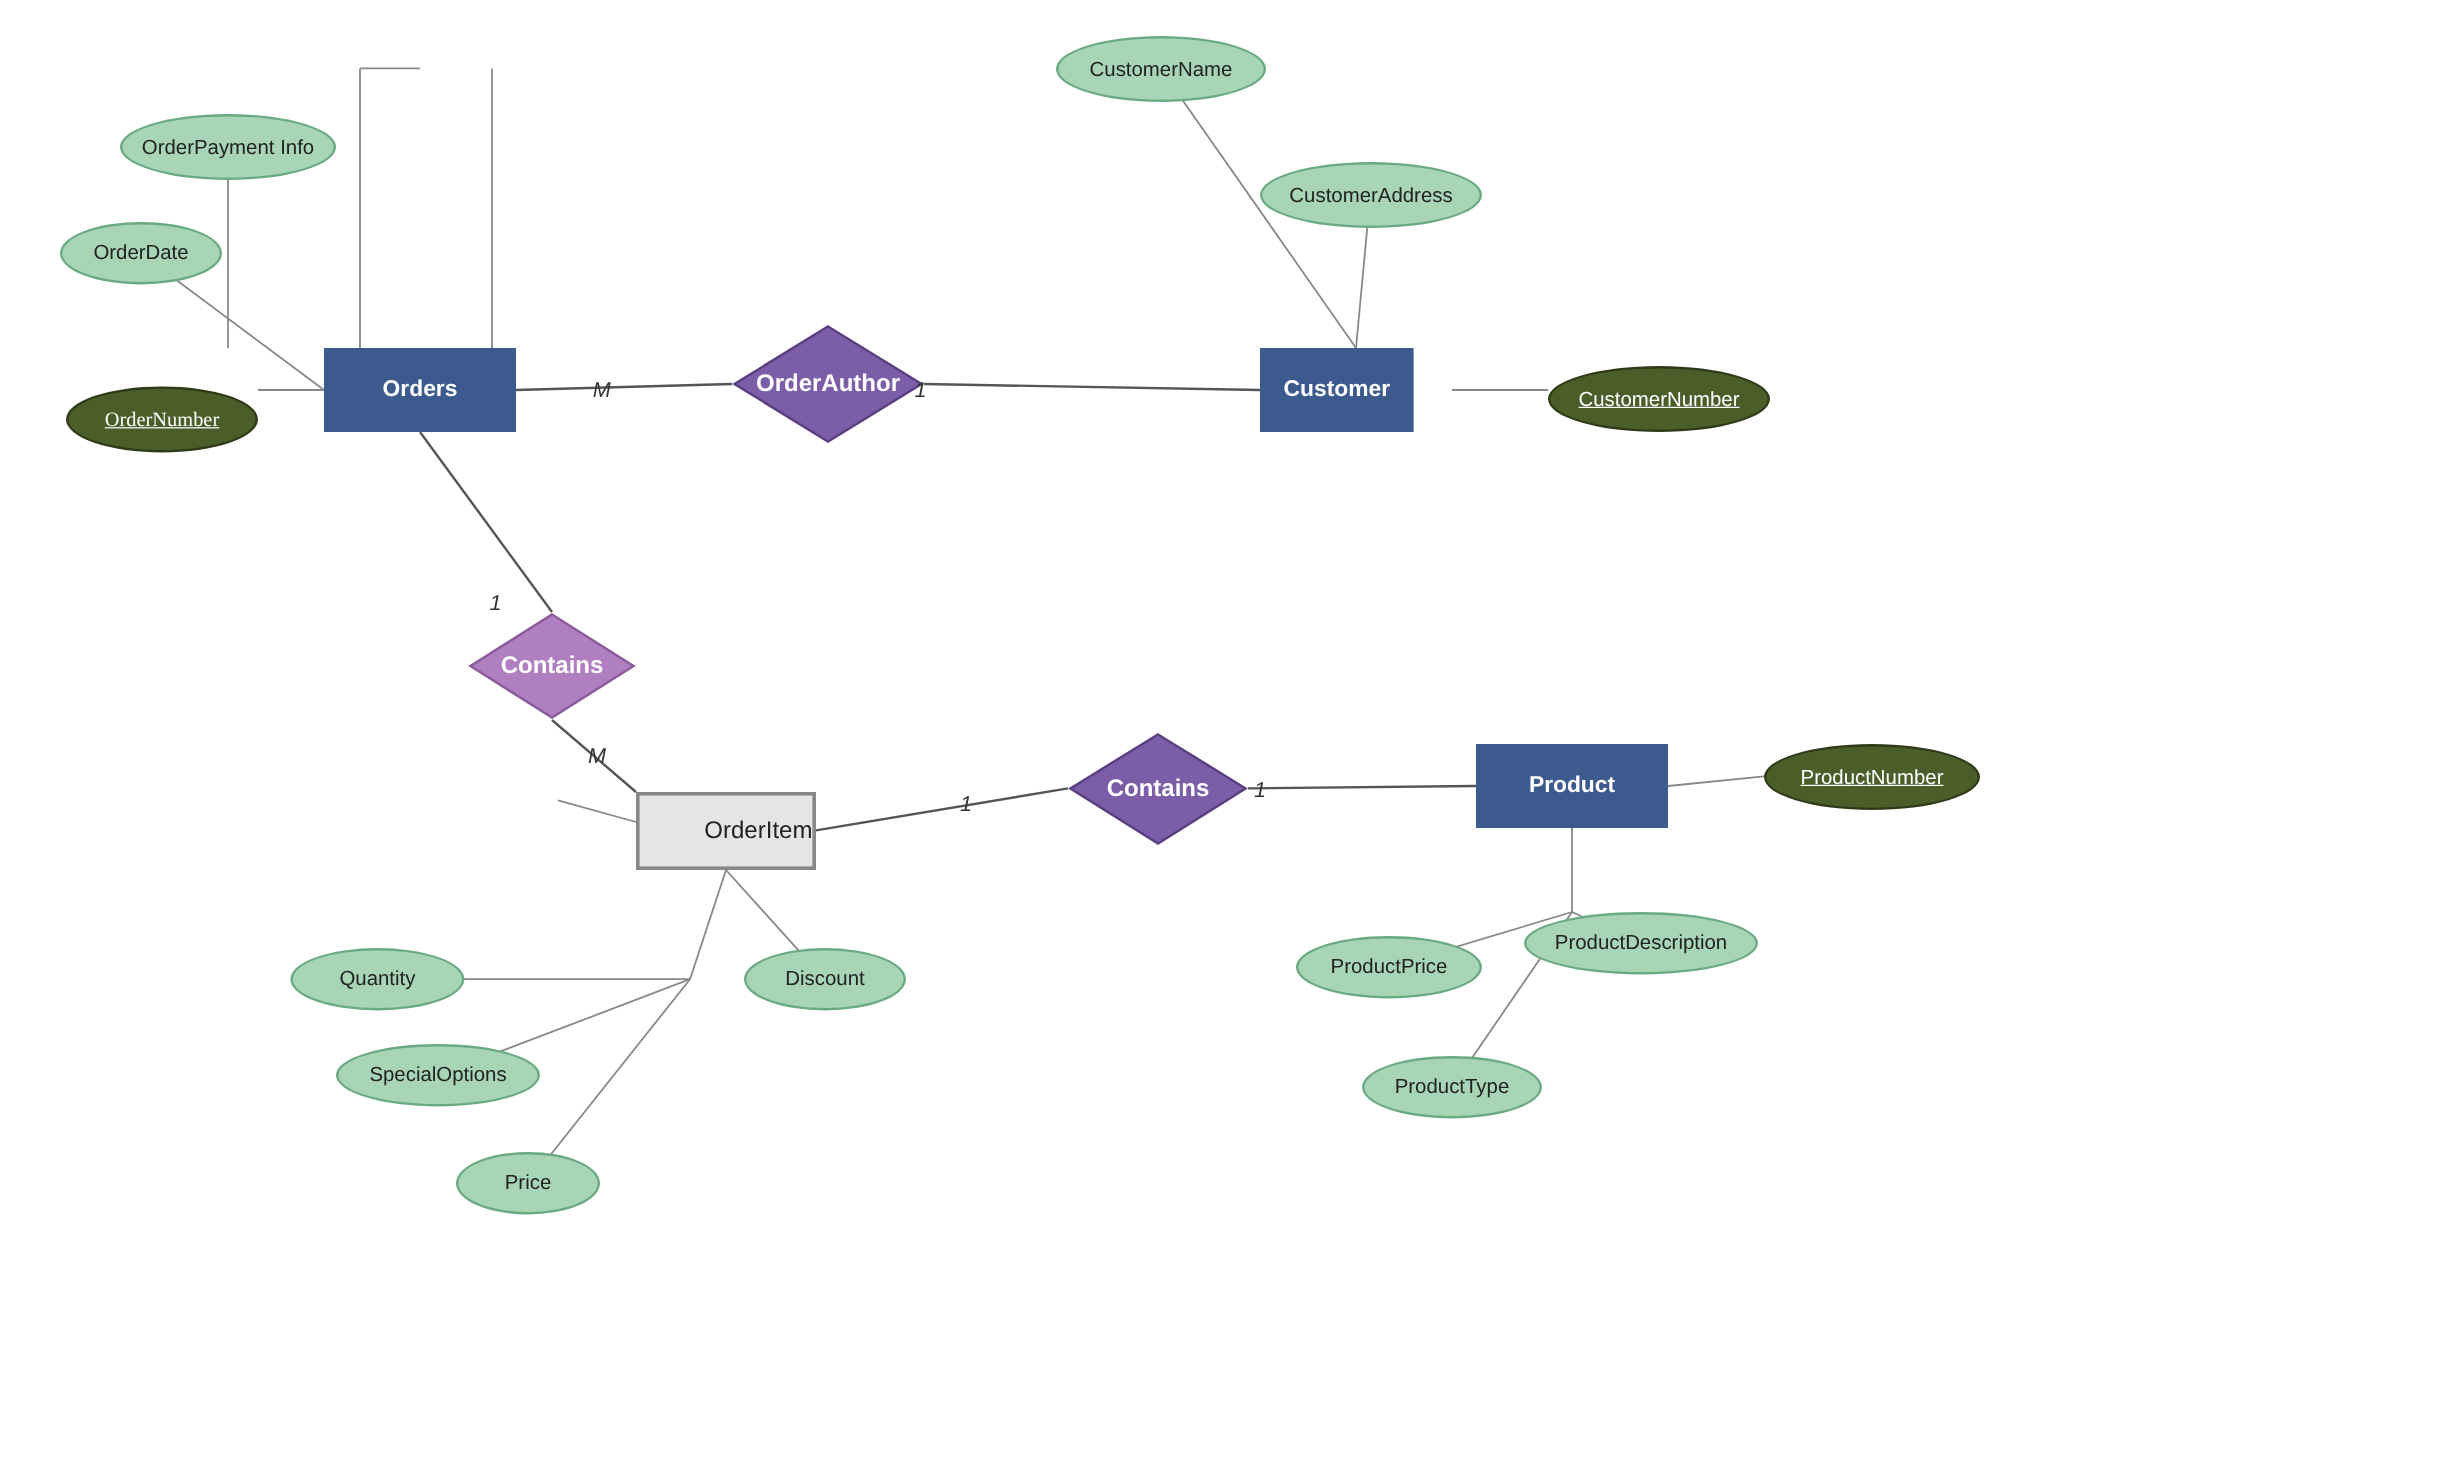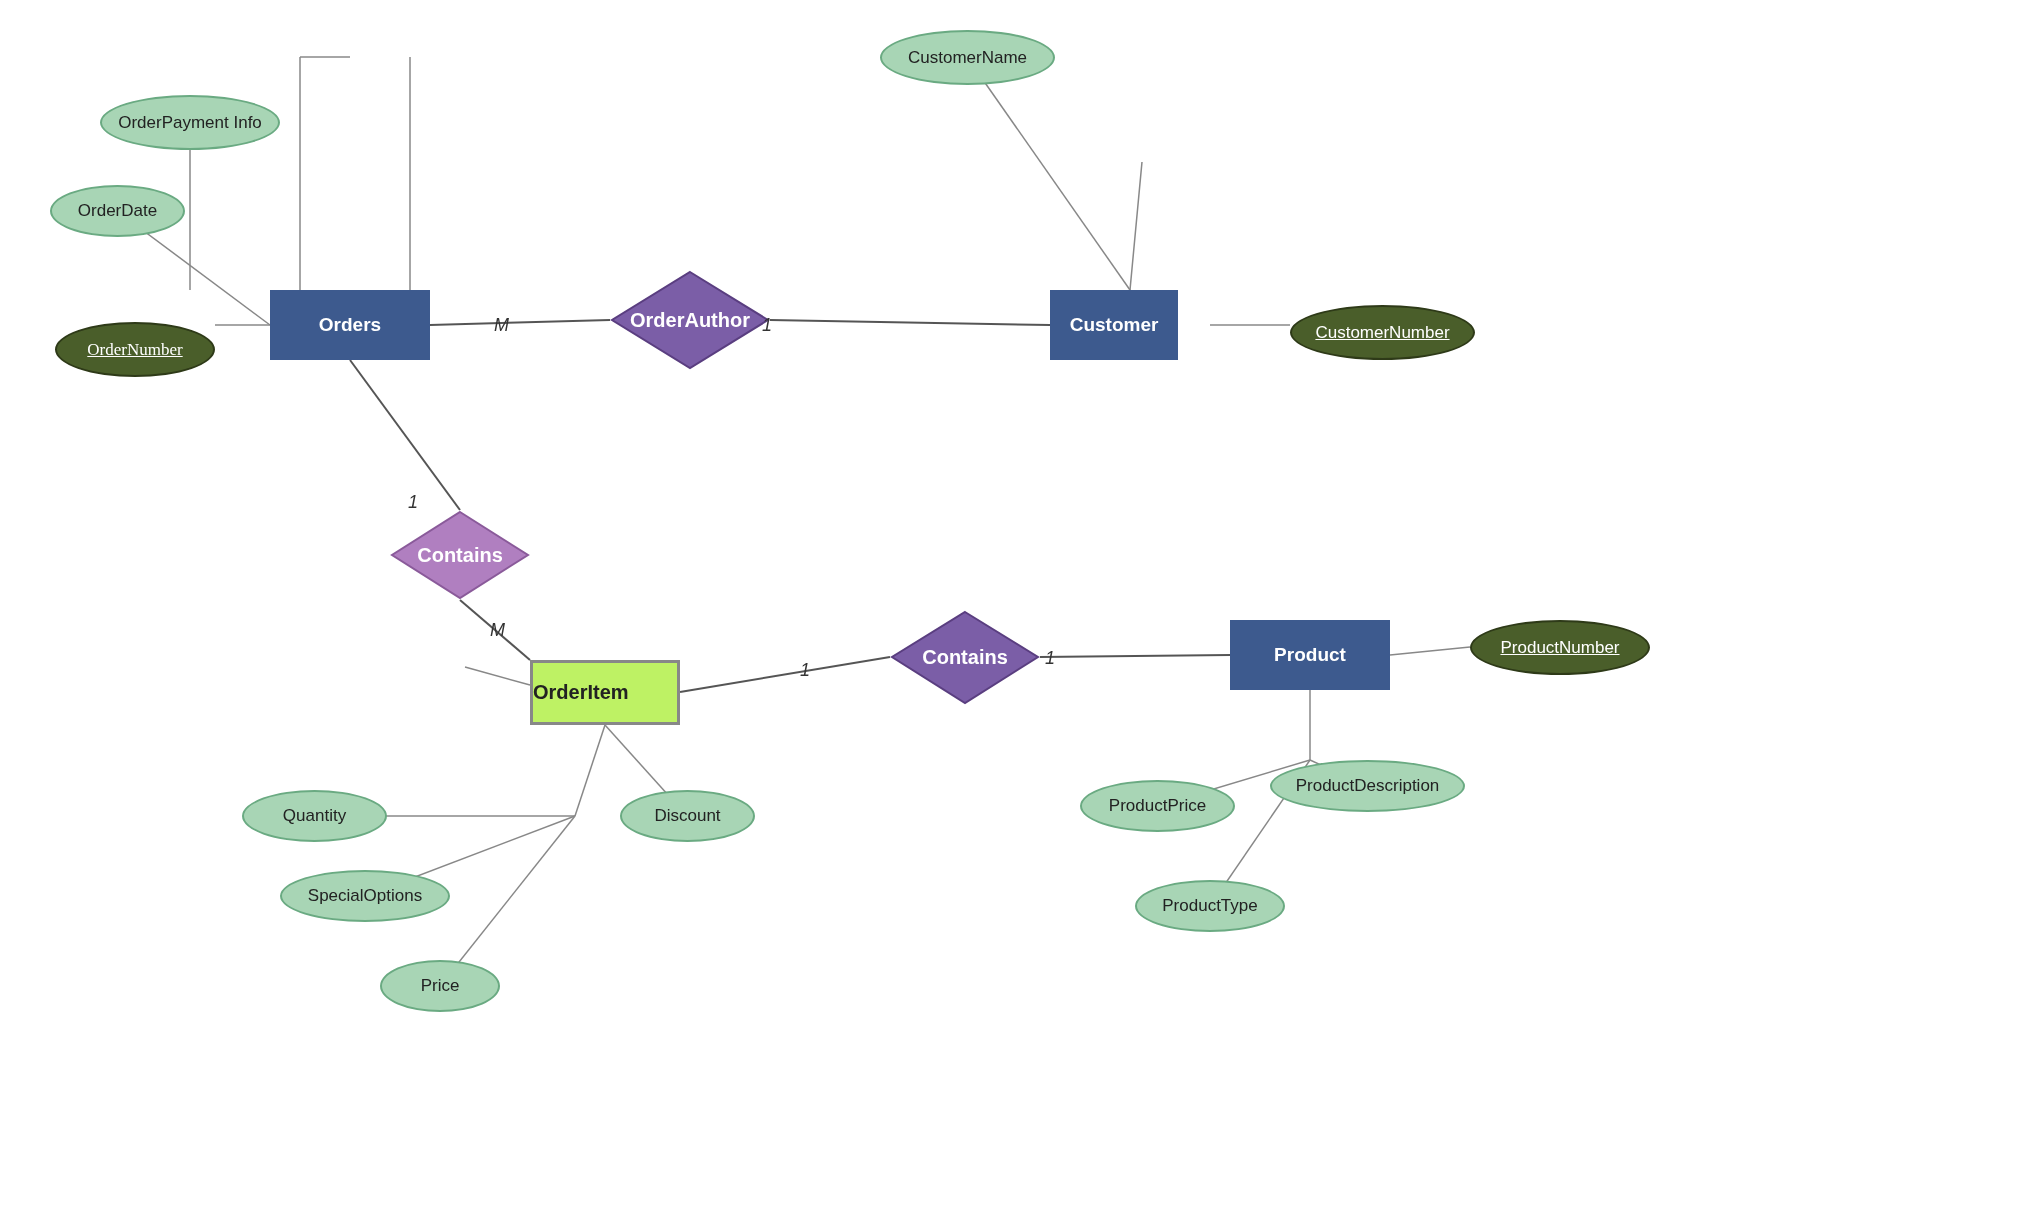--- a/index.html
+++ b/index.html
@@ -29,27 +29,27 @@
       color: #fff;
       font-size: 19px;
       font-weight: bold;
       display: flex;
       align-items: center;
       justify-content: center;
       text-align: center;
     }
     .entity-weak {
       position: absolute;
-      background: #bef264;
+      background: #e5e5e5;
       color: #222;
       font-size: 20px;
-      font-weight: bold;
-      display: flex;
-      align-items: center;
-      justify-content: flex-start;
+      font-weight: normal;
+      display: flex;
+      align-items: center;
+      justify-content: flex-end;
       text-align: center;
       border: 3px solid #888;
     }
     .relationship {
       position: absolute;
       display: flex;
       align-items: center;
       justify-content: center;
       text-align: center;
       font-size: 20px;
@@ -217,20 +217,23 @@
   </div>
 
   <div class="attr-ellipse-key" style="left:55px;top:322px;width:160px;height:55px;font-family:Liberation Serif, serif;">
     <span>OrderNumber</span>
   </div>
 
   <div class="attr-ellipse" style="left:880px;top:30px;width:175px;height:55px;">
     <span>CustomerName</span>
   </div>
 
+  <div class="attr-ellipse" style="left:1050px;top:135px;width:185px;height:55px;">
+    <span>CustomerAddress</span>
+  </div>
 
   <div class="attr-ellipse-key" style="left:1290px;top:305px;width:185px;height:55px;">
     <span>CustomerNumber</span>
   </div>
 
 
   <div class="attr-ellipse" style="left:242px;top:790px;width:145px;height:52px;">
     <span>Quantity</span>
   </div>
 

